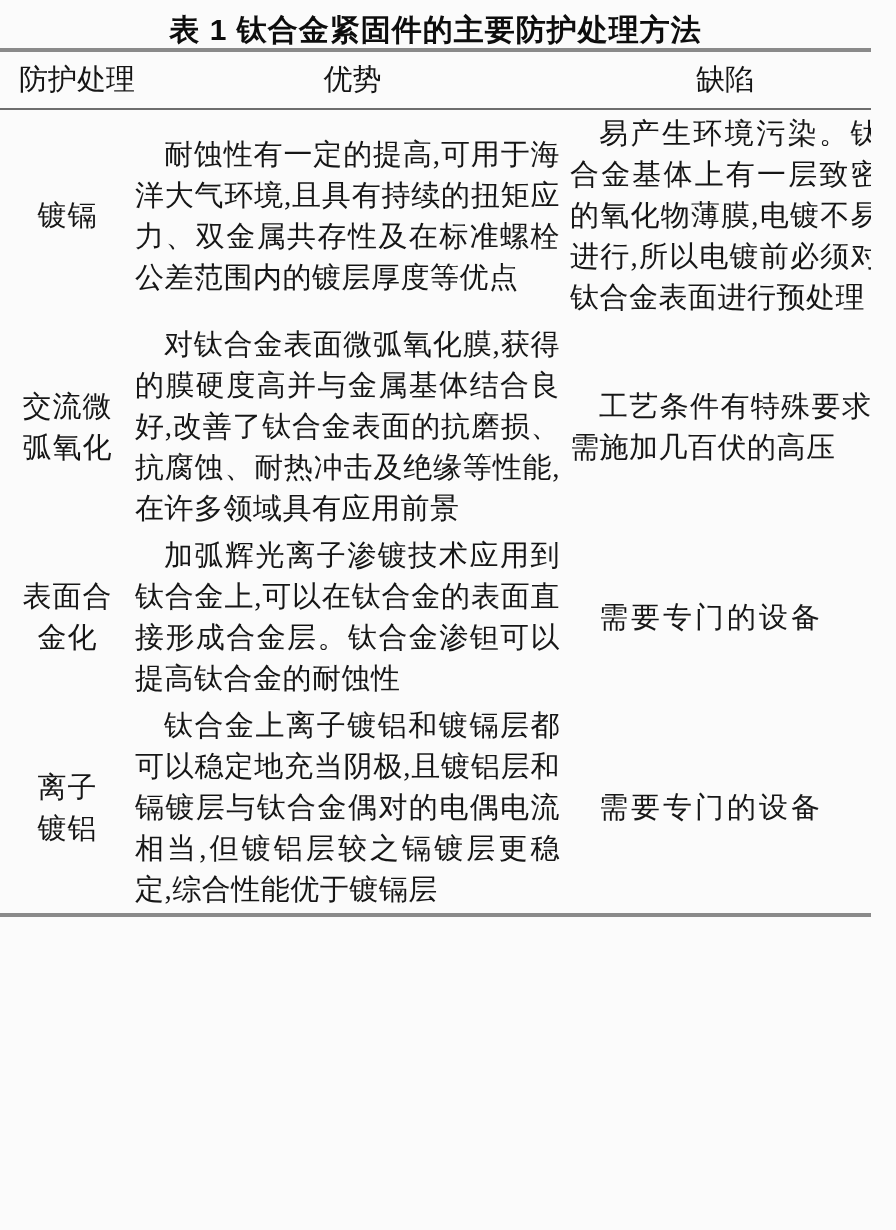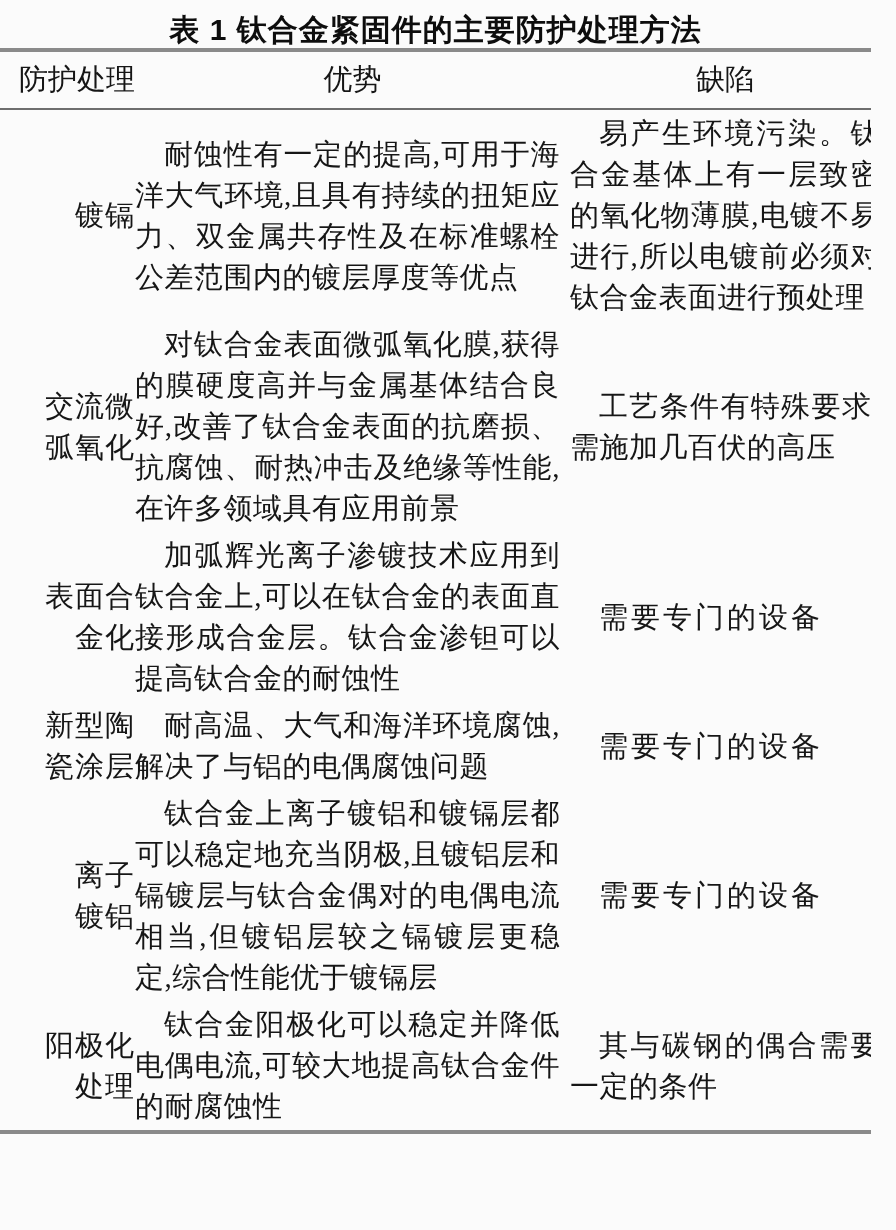--- a/index.html
+++ b/index.html
@@ -54,21 +54,21 @@
   th.h-treat{text-align:right;padding-left:8px;}
   th.h-adv{text-align:center;}
   th.h-def{text-align:center;}
   tbody td{
     font-size:29px;
     line-height:41px;
     vertical-align:middle;
     padding:3px 0;
   }
   td.c-treat{
-    text-align:right;
+    text-align:center;
     white-space:pre-line;
     letter-spacing:1px;
   }
   td.c-adv{
     text-align:justify;
     text-indent:1em;
     padding-right:10px;
     letter-spacing:0.5px;
   }
   td.c-def{
@@ -112,32 +112,20 @@
         <td class="c-adv">对钛合金表面微弧氧化膜,获得的膜硬度高并与金属基体结合良好,改善了钛合金表面的抗磨损、抗腐蚀、耐热冲击及绝缘等性能,在许多领域具有应用前景</td>
         <td class="c-def">工艺条件有特殊要求,需施加几百伏的高压</td>
       </tr>
       <tr>
         <td class="c-treat">表面合
 金化</td>
         <td class="c-adv">加弧辉光离子渗镀技术应用到钛合金上,可以在钛合金的表面直接形成合金层。钛合金渗钽可以提高钛合金的耐蚀性</td>
         <td class="c-def single">需要专门的设备</td>
       </tr>
       <tr>
-        <td class="c-treat">新型陶
-瓷涂层</td>
-        <td class="c-adv">耐高温、大气和海洋环境腐蚀,解决了与铝的电偶腐蚀问题</td>
-        <td class="c-def single">需要专门的设备</td>
-      </tr>
-      <tr>
         <td class="c-treat">离子
 镀铝</td>
         <td class="c-adv">钛合金上离子镀铝和镀镉层都可以稳定地充当阴极,且镀铝层和镉镀层与钛合金偶对的电偶电流相当,但镀铝层较之镉镀层更稳定,综合性能优于镀镉层</td>
         <td class="c-def single">需要专门的设备</td>
-      </tr>
-      <tr>
-        <td class="c-treat">阳极化
-处理</td>
-        <td class="c-adv">钛合金阳极化可以稳定并降低电偶电流,可较大地提高钛合金件的耐腐蚀性</td>
-        <td class="c-def">其与碳钢的偶合需要一定的条件</td>
       </tr>
     </tbody>
   </table>
 </div>
 
 </body></html>

